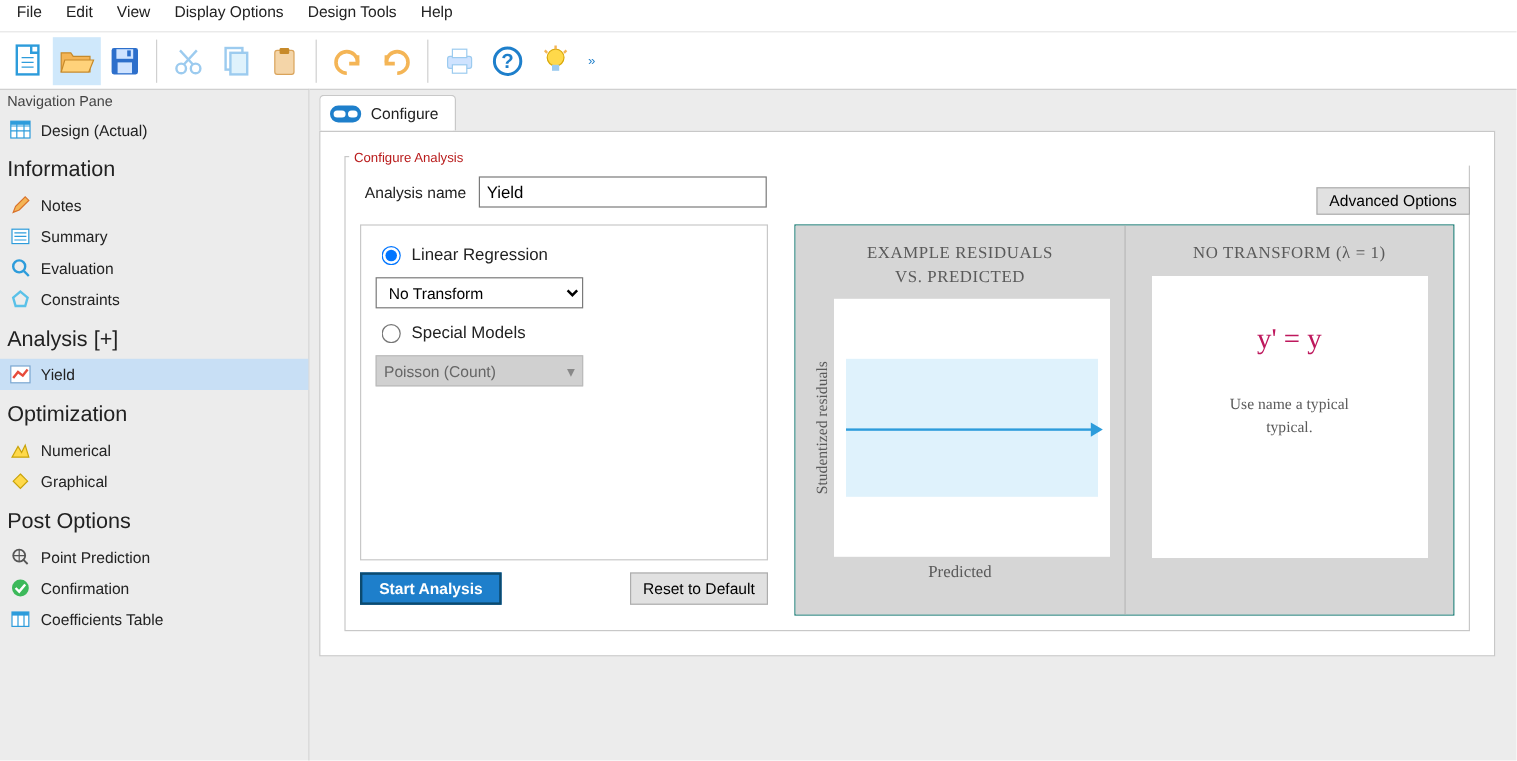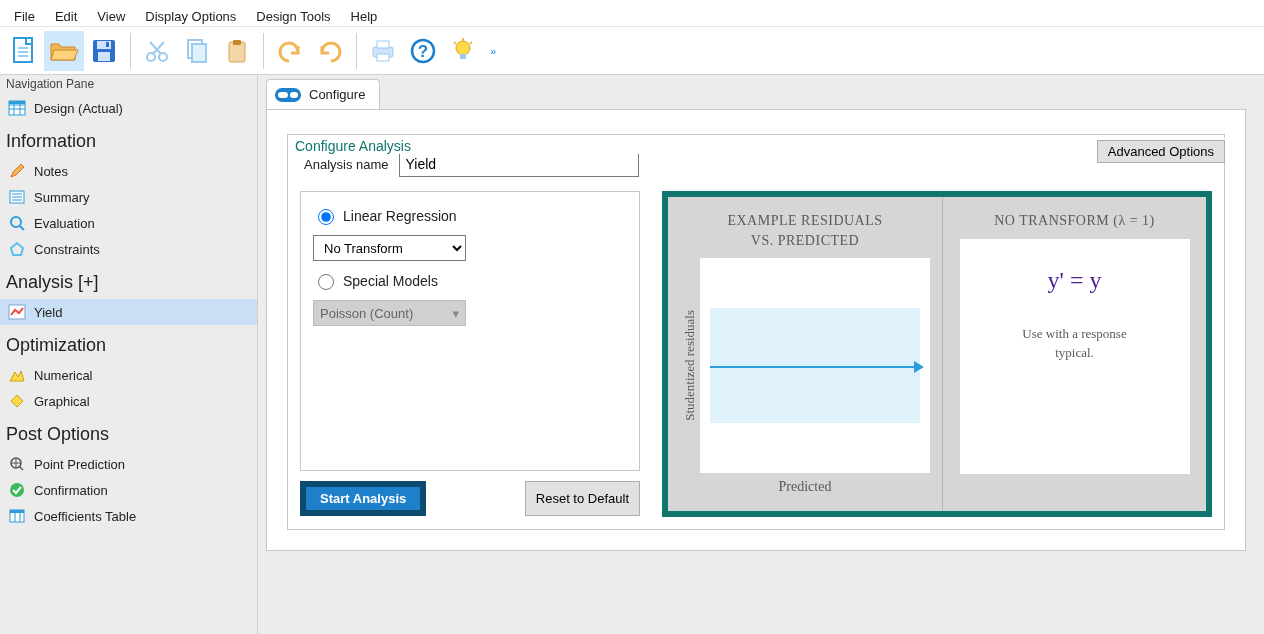--- a/index.html
+++ b/index.html
@@ -1,19 +1,19 @@
 <!DOCTYPE html>
 <html><head>
 <meta charset="utf-8">
 <style>
   * { box-sizing: border-box; }
   html, body { margin:0; padding:0; font-family: "Segoe UI", Arial, sans-serif; font-size:13px; color:#222; background:#fff; }
   .window { width:1264px; height:634px; display:flex; flex-direction:column; background:#fff; overflow:hidden; }
   
-  .menubar { display:flex; align-items:flex-end; height:26px; padding:0 4px; background:#fff; }
+  .menubar { display:flex; align-items:flex-start; height:26px; padding:0 4px; background:#fff; }
   .menubar .mi { padding:2px 10px; cursor:default; }
   
   .toolbar { display:flex; align-items:center; height:48px; padding:0 4px; border-top:1px solid #e5e5e5; background:#fff; }
   .tb-btn { width:40px; height:40px; display:flex; align-items:center; justify-content:center; cursor:pointer; }
   .tb-btn.active { background:#cfe8fb; }
   .tb-sep { width:1px; height:36px; background:#d0d0d0; margin:0 6px; }
   .tb-overflow { width:20px; text-align:center; color:#1e7fcb; font-size:11px; cursor:pointer; }
   
   .body { flex:1; display:flex; min-height:0; }
   
@@ -24,47 +24,47 @@
   .nav-section { font-weight:normal; font-size:18px; padding:10px 6px 6px 6px; }
   .nav-icon { width:18px; height:18px; display:flex; align-items:center; justify-content:center; }
   
   .main { flex:1; background:#ececec; display:flex; flex-direction:column; border-top:1px solid #d0d0d0; padding-left:8px; }
   .tab-row { display:flex; align-items:flex-end; height:34px; }
   .tab { background:#fff; border:1px solid #c8c8c8; border-bottom:none; border-radius:4px 4px 0 0; height:30px; display:flex; align-items:center; gap:8px; padding:0 14px 0 8px; }
   .toggle { width:26px; height:14px; border-radius:7px; background:#1e7fcb; position:relative; }
   .toggle::before,.toggle::after { content:""; position:absolute; width:6px; height:6px; background:#fff; border-radius:3px; top:4px; }
   .toggle::before{ left:3px; width:10px; border-radius:3px;} .toggle::after{ right:3px; width:8px; border-radius:3px; }
   .panel { background:#fff; border:1px solid #c8c8c8; margin-right:18px; margin-bottom:18px; padding:16px 20px 20px 20px; position:relative; display:flex; flex-direction:column; }
-  .fieldset-label { position:relative; top:12px; background:#fff; color:#0f766e; padding:0 4px; font-size:14px; }
+  .fieldset-label { position:relative; top:0; background:#fff; color:#b91c1c; padding:0 4px; font-size:11px; }
   .fs-border { border:1px solid #c8c8c8; margin-top:-8px; padding:12px; }
   .row { display:flex; align-items:center; gap:10px; }
   input.text { border:1px solid #7a7a7a; height:26px; padding:2px 6px; font-size:14px; width:240px; }
-  .adv-btn { position:absolute; right:20px; top:30px; }
+  .adv-btn { position:absolute; right:20px; top:46px; }
   .btn { background:#e1e1e1; border:1px solid #adadad; padding:3px 10px; cursor:pointer; font-size:13px; }
-  .btn.primary { background:#1e7fcb; color:#fff; border:6px solid #0c4a6e; font-weight:bold; padding:4px 14px; }
+  .btn.primary { background:#1e7fcb; color:#fff; border:2px solid #0c4a6e; font-weight:bold; padding:4px 14px; }
   .cols { display:flex; gap:22px; margin-top:14px; align-items:stretch; }
   .left-box { width:340px; border:1px solid #c8c8c8; padding:14px 12px 14px 12px; display:flex; flex-direction:column; gap:10px; }
   .radio-row { display:flex; align-items:center; gap:6px; font-size:14px; }
   input[type=radio] { width:16px; height:16px; }
-  .combo { width:153px; height:26px; border:1px solid #7a7a7a; background:#fff; padding:0 6px; font-size:13px; }
+  .combo { width:173px; height:26px; border:1px solid #7a7a7a; background:#fff; padding:0 6px; font-size:13px; }
   .combo.disabled { background:#d0d0d0; color:#666; border-color:#bbb; }
   .action-row { display:flex; justify-content:space-between; margin-top:10px; width:340px; }
   
-  .cards { flex:1; display:flex; border:6px solid #0f766e; }
+  .cards { flex:1; display:flex; border:1px solid #0f766e; }
   .card { flex:1; background:#d6d6d6; display:flex; flex-direction:column; align-items:center; padding:10px 12px 12px 12px; position:relative; }
   .card + .card { border-left:1px solid #b5b5b5; }
   .card-title { font-family: Georgia, serif; color:#5a5a5a; text-align:center; font-size:14px; letter-spacing:0.5px; line-height:1.4; margin:4px 0 8px 0; }
   .plot { background:#fff; width:230px; height:215px; position:relative; }
   .plot .band { position:absolute; left:10px; right:10px; top:50px; bottom:50px; background:#dff2fc; }
   .plot .arrow-line { position:absolute; left:10px; right:12px; top:50%; height:2px; background:#2d9cdb; }
   .plot .arrow-head { position:absolute; right:6px; top:calc(50% - 5px); width:0; height:0; border-left:10px solid #2d9cdb; border-top:6px solid transparent; border-bottom:6px solid transparent; }
   .ylab-wrap { position:absolute; left:0; top:0; bottom:0; width:20px; display:flex; align-items:center; justify-content:center; }
   .ylab2 { writing-mode: vertical-rl; transform: rotate(180deg); font-family:Georgia,serif; color:#5a5a5a; font-size:13px; }
   .xlab { font-family:Georgia,serif; color:#5a5a5a; font-size:14px; margin-top:6px; }
-  .formula { font-family:Georgia,serif; font-size:24px; color:#4c1d95; margin-top:28px; }
+  .formula { font-family:Georgia,serif; font-size:24px; color:#be185d; margin-top:40px; }
   .desc { font-family:Georgia,serif; color:#5a5a5a; font-size:13px; text-align:center; margin-top:30px; line-height:1.5; }
   .plot-wrap { position:relative; padding-left:20px; }
 </style>
 </head>
 <body>
 
 <div class="window">
 
   <div class="menubar">
     <div class="mi">File</div>
@@ -337,21 +337,21 @@
                     <div class="arrow-head"></div>
                   </div>
                 </div>
                 <div class="xlab">Predicted</div>
               </div>
               <div class="card">
                 <div class="card-title">NO TRANSFORM (λ = 1)</div>
                 <div style="background:#fff; width:230px; height:235px; display:flex; flex-direction:column; align-items:center;">
                   <div class="formula">y' = y</div>
                   <div class="desc">
-                    <span>Use with a response</span><br>
+                    <span>Use name a typical</span><br>
                     <span>typical.</span>
                   </div>
                 </div>
               </div>
             </div>
           </div>
         </div>
       </div>
     </div>
   </div>

